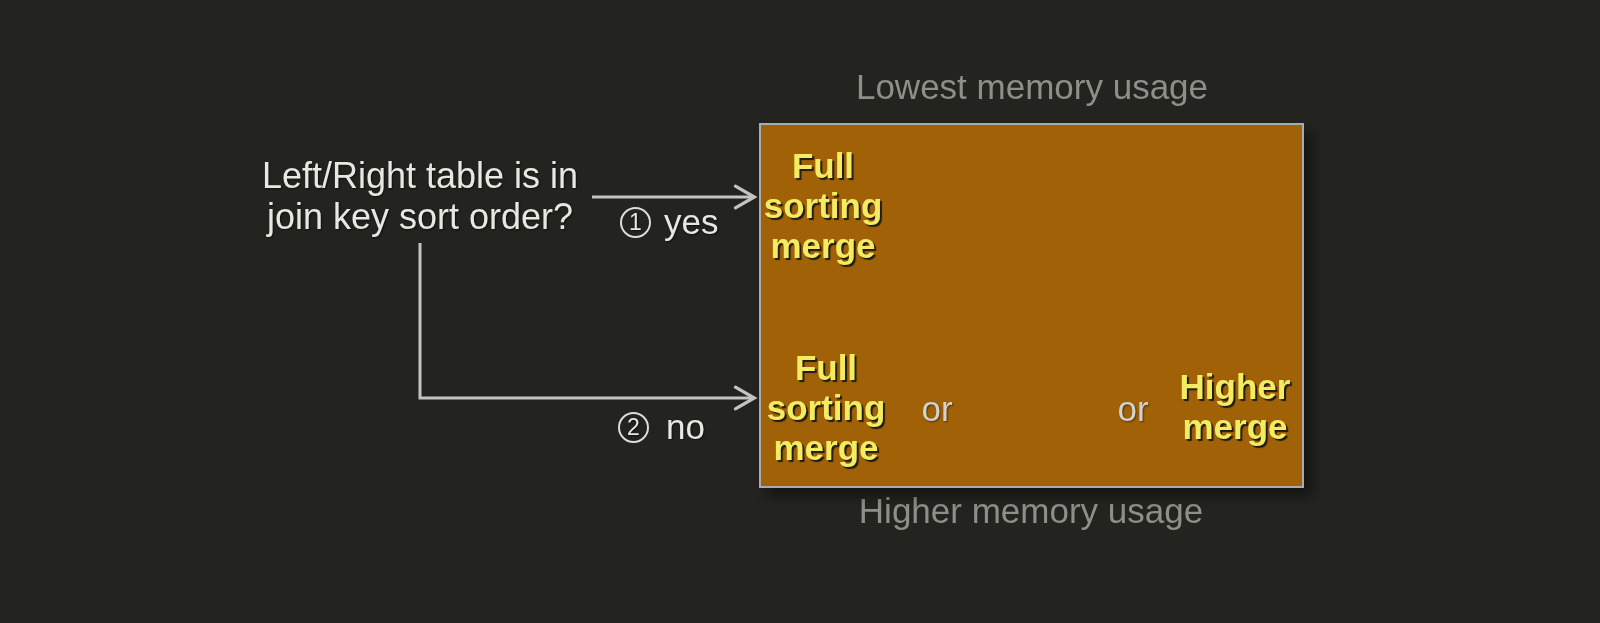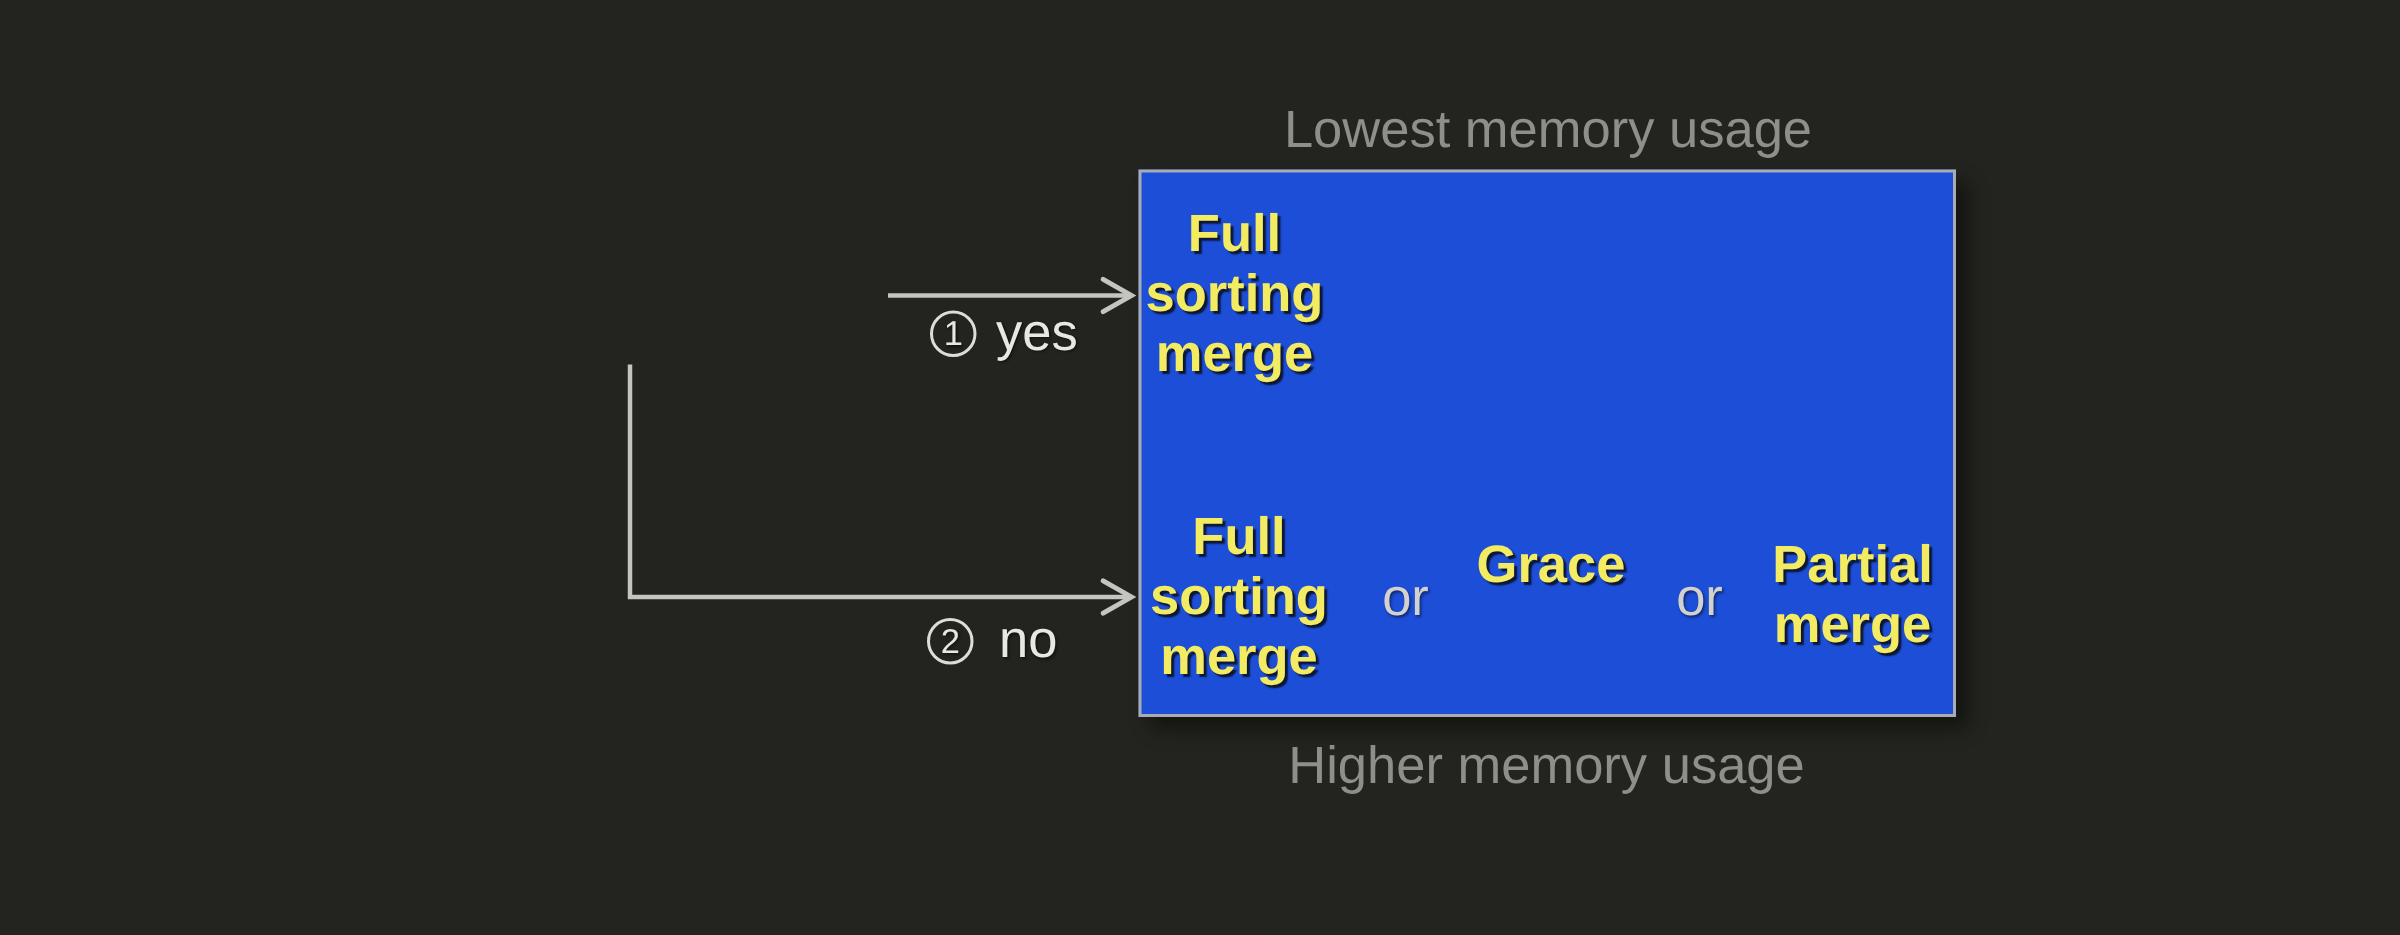--- a/index.html
+++ b/index.html
@@ -61,23 +61,23 @@
     text-align: center;
     color: #8f8f89;
     font-size: 35px;
     line-height: 40px;
     white-space: nowrap;
   }
   .caption-top { left: 782px; top: 67px; }
   .caption-bottom { left: 781px; top: 491px; }
   .algo-box {
     position: absolute;
-    left: 759px; top: 113px;
+    left: 759px; top: 123px;
     width: 545px; height: 365px;
-    background: #1d4ed8;
+    background: #a16207;
     border: 2px solid #a8abb0;
     box-sizing: border-box;
     box-shadow: 8px 8px 12px rgba(0,0,0,0.45);
   }
   .alg {
     position: absolute;
     text-align: center;
     color: #f3ec62;
     font-size: 35px;
     font-weight: bold;
@@ -109,20 +109,24 @@
   <svg class="connectors" viewBox="0 0 1600 623" xmlns="http://www.w3.org/2000/svg">
     <defs>
       <marker id="arrowhead" viewBox="0 0 10 10" refX="8" refY="5" markerWidth="9" markerHeight="9" orient="auto" markerUnits="strokeWidth">
         <path d="M1.5 1 L8.5 5 L1.5 9" fill="none" stroke="#c5c4c0" stroke-width="1.2" stroke-linecap="round"></path>
       </marker>
     </defs>
     <path d="M592 197 L753 197" fill="none" stroke="#c5c4c0" stroke-width="3" marker-end="url(#arrowhead)"></path>
     <path d="M420 243 L420 398 L753 398" fill="none" stroke="#c5c4c0" stroke-width="3" marker-end="url(#arrowhead)"></path>
   </svg>
 
+  <div class="question">
+    <div>Left/Right table is in</div>
+    <div>join key sort order?</div>
+  </div>
 
   <div class="branch-label" style="left:620px; top:202px;">
     <span class="num-circle">1</span>
     <span>yes</span>
   </div>
 
   <div class="branch-label no-label" style="left:618px; top:407px;">
     <span class="num-circle">2</span>
     <span>no</span>
   </div>
@@ -141,25 +145,24 @@
 
     <div class="alg alg-b1">
       <div>Full</div>
       <div>sorting</div>
       <div>merge</div>
     </div>
 
     <div class="or-label or-1">or</div>
 
     <div class="alg alg-b2">
-      <div>Grace</div>
     </div>
 
     <div class="or-label or-2">or</div>
 
     <div class="alg alg-b3">
-      <div>Partial</div>
+      <div>Higher</div>
       <div>merge</div>
     </div>
 
   </div>
 
 </div>
 
 </body></html>

